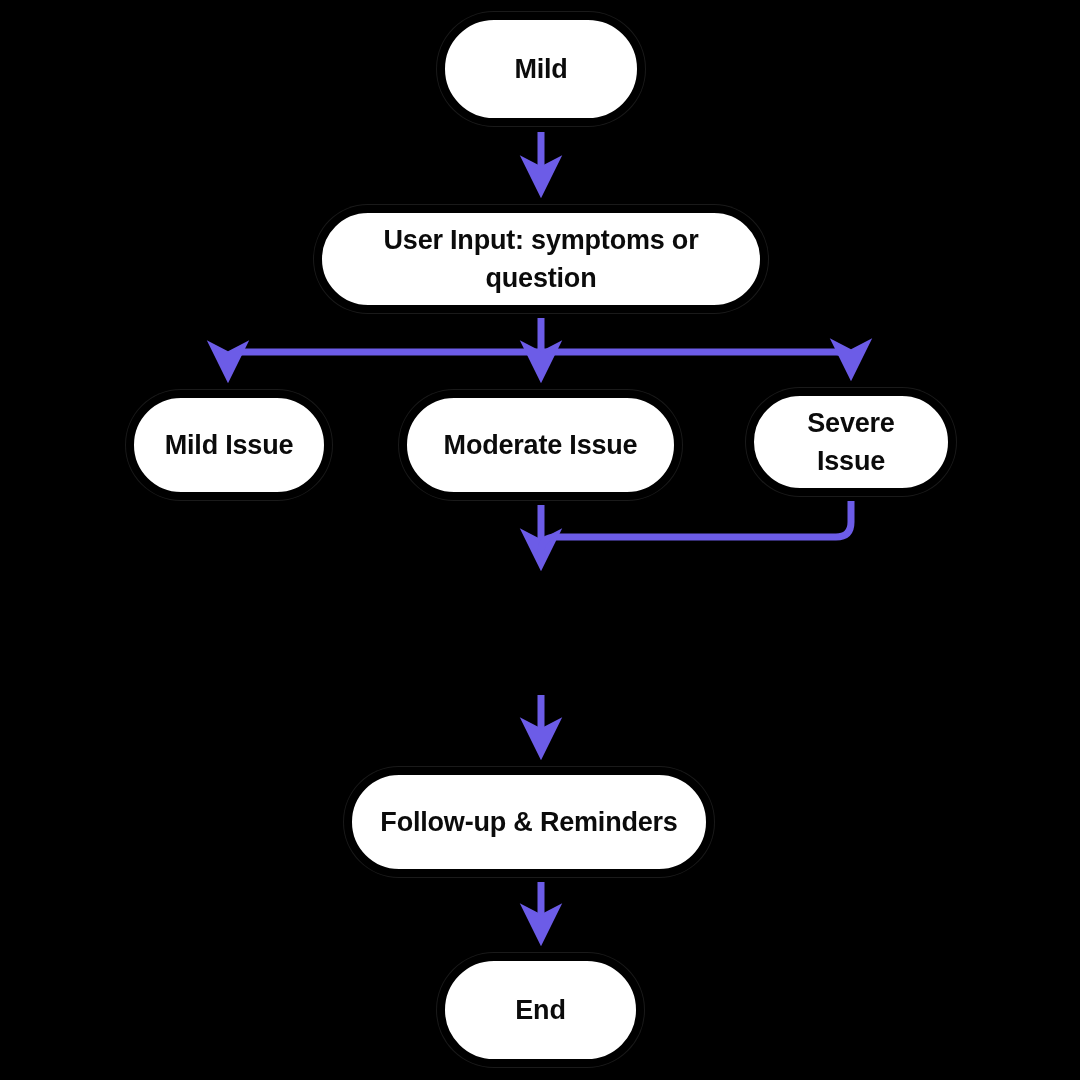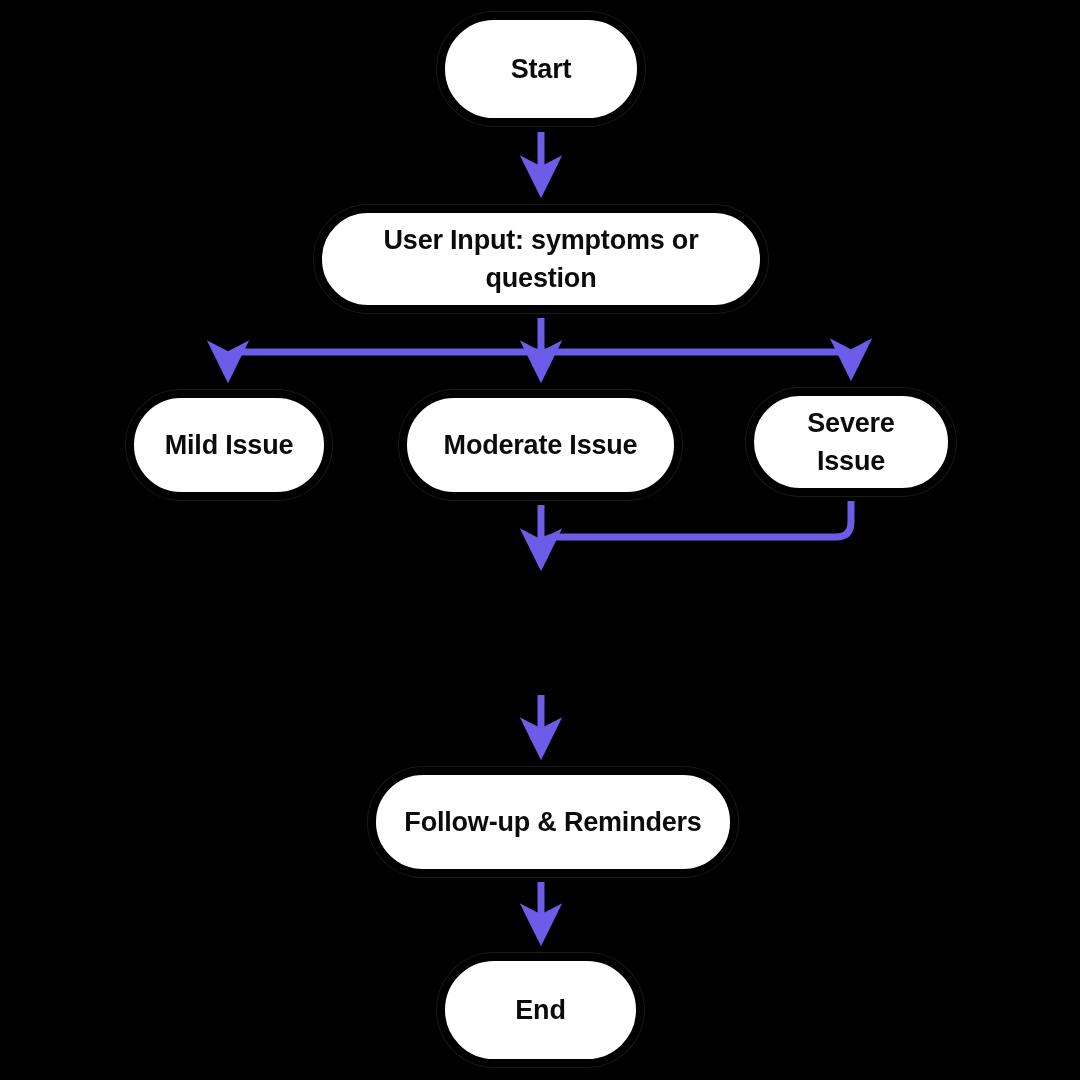--- a/index.html
+++ b/index.html
@@ -46,21 +46,21 @@
     padding: 0 18px;
     white-space: pre-line;
   }
   
   #node-start      { left: 437px;  top: 12px;  width: 208px; height: 114px; }
   #node-user-input { left: 314px;  top: 205px; width: 454px; height: 108px; }
   #node-mild       { left: 126px;  top: 390px; width: 206px; height: 110px; text-align: center; }
   #node-moderate   { left: 399px;  top: 390px; width: 283px; height: 110px; }
   #node-severe     { left: 746px;  top: 388px; width: 210px; height: 108px; text-align: center; }
   #node-advice     { left: 356px;  top: 578px; width: 370px; height: 112px; }
-  #node-followup   { left: 368px;  top: 767px; width: 370px; height: 110px; }
+  #node-followup   { left: 344px;  top: 767px; width: 370px; height: 110px; }
   #node-end        { left: 437px;  top: 953px; width: 207px; height: 114px; }
 </style>
 </head>
 <body>
 
 <div id="canvas">
 
   <svg id="edge-layer" viewBox="0 0 1080 1080" width="1080" height="1080" xmlns="http://www.w3.org/2000/svg">
     <defs>
       <marker id="arrowhead" viewBox="0 0 12 12" refX="9" refY="6" markerWidth="7" markerHeight="7" orient="auto-start-reverse">
@@ -81,21 +81,21 @@
     <path d="M 541 505 L 541 563" stroke="#6c5ce7" stroke-width="7" fill="none" stroke-linecap="butt" marker-end="url(#arrowhead)"></path>
 
     <path d="M 851 501 L 851 522 Q 851 537 836 537 L 556 537 Q 541 537 541 552 L 541 563" stroke="#6c5ce7" stroke-width="7" fill="none" stroke-linecap="butt" stroke-linejoin="round"></path>
 
     <path d="M 541 695 L 541 752" stroke="#6c5ce7" stroke-width="7" fill="none" stroke-linecap="butt" marker-end="url(#arrowhead)"></path>
 
     <path d="M 541 882 L 541 938" stroke="#6c5ce7" stroke-width="7" fill="none" stroke-linecap="butt" marker-end="url(#arrowhead)"></path>
   </svg>
 
   <div class="node" id="node-start">
-    <span class="node-label">Start</span>
+    <span class="node-label">Mild</span>
   </div>
 
   <div class="node" id="node-user-input">
     <span class="node-label">User Input: symptoms or
 question</span>
   </div>
 
   <div class="node" id="node-mild">
     <span class="node-label">Mild Issue</span>
   </div>

